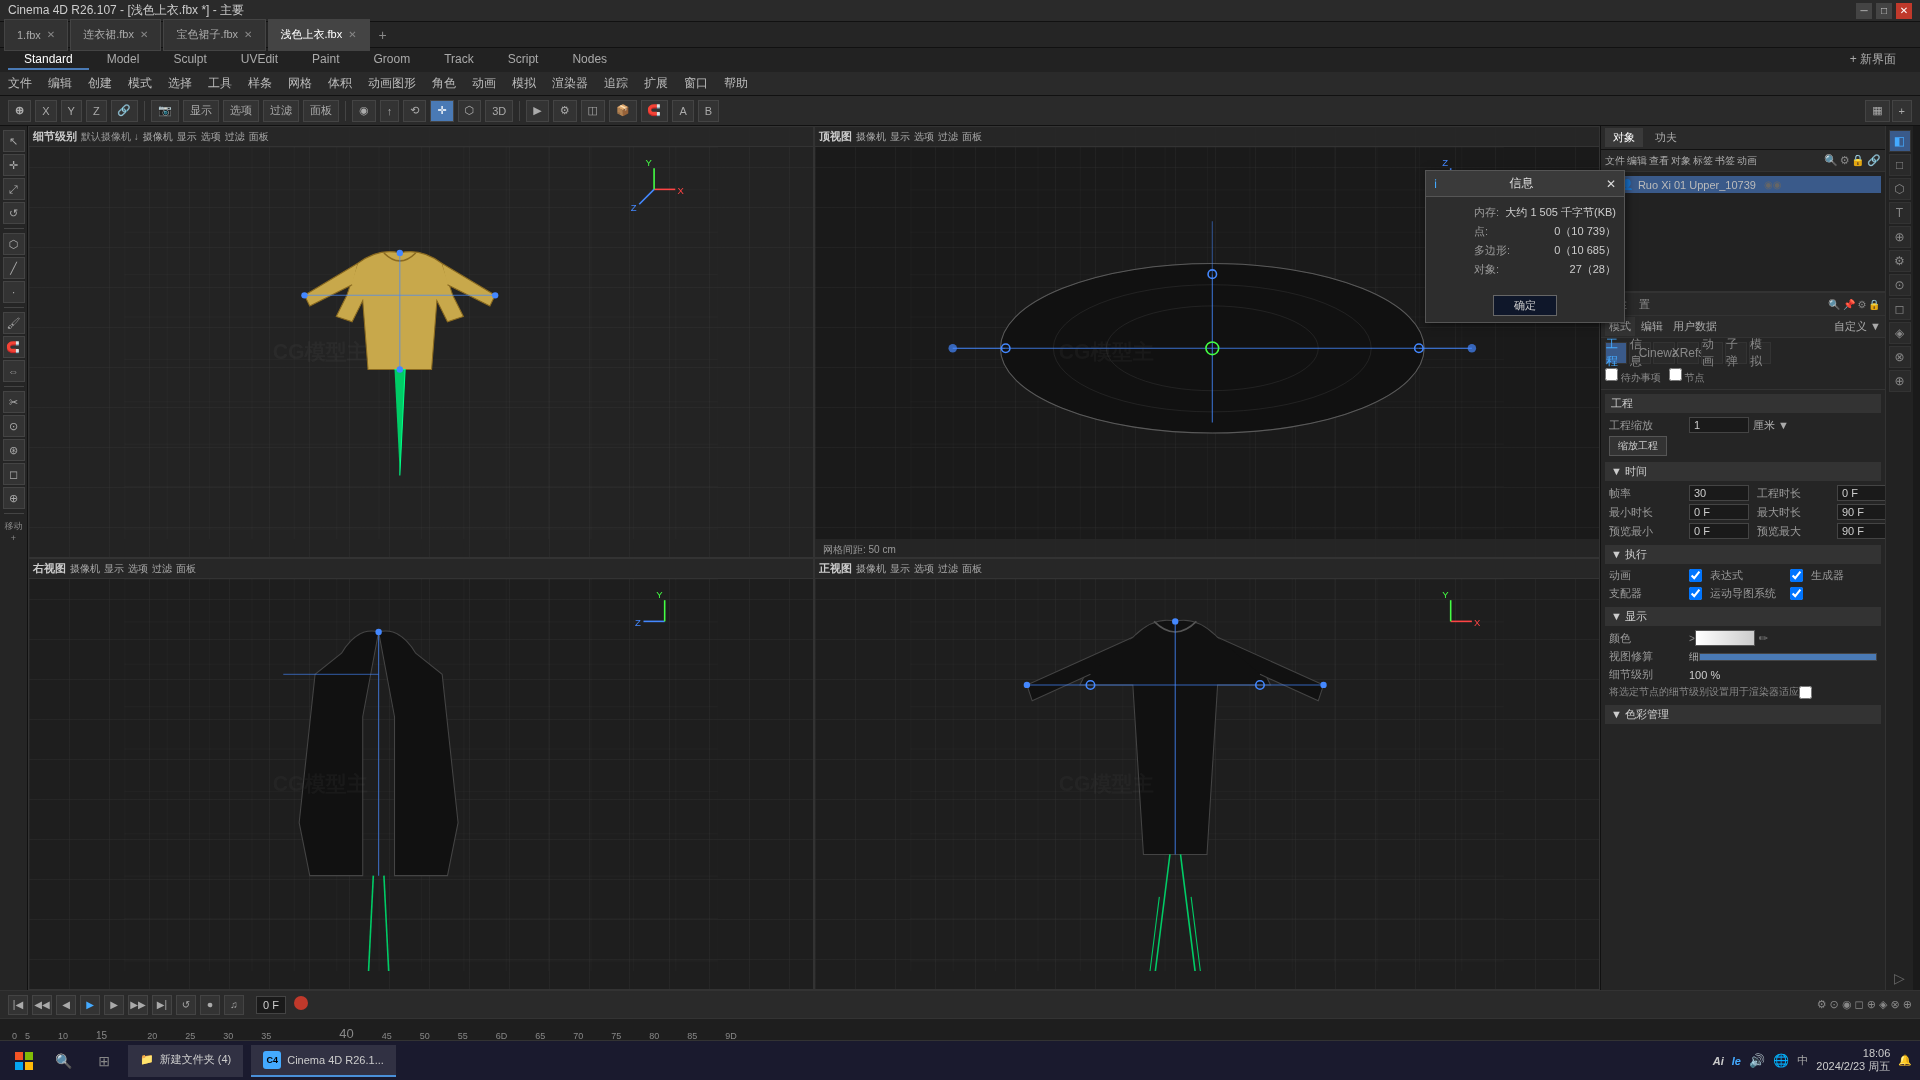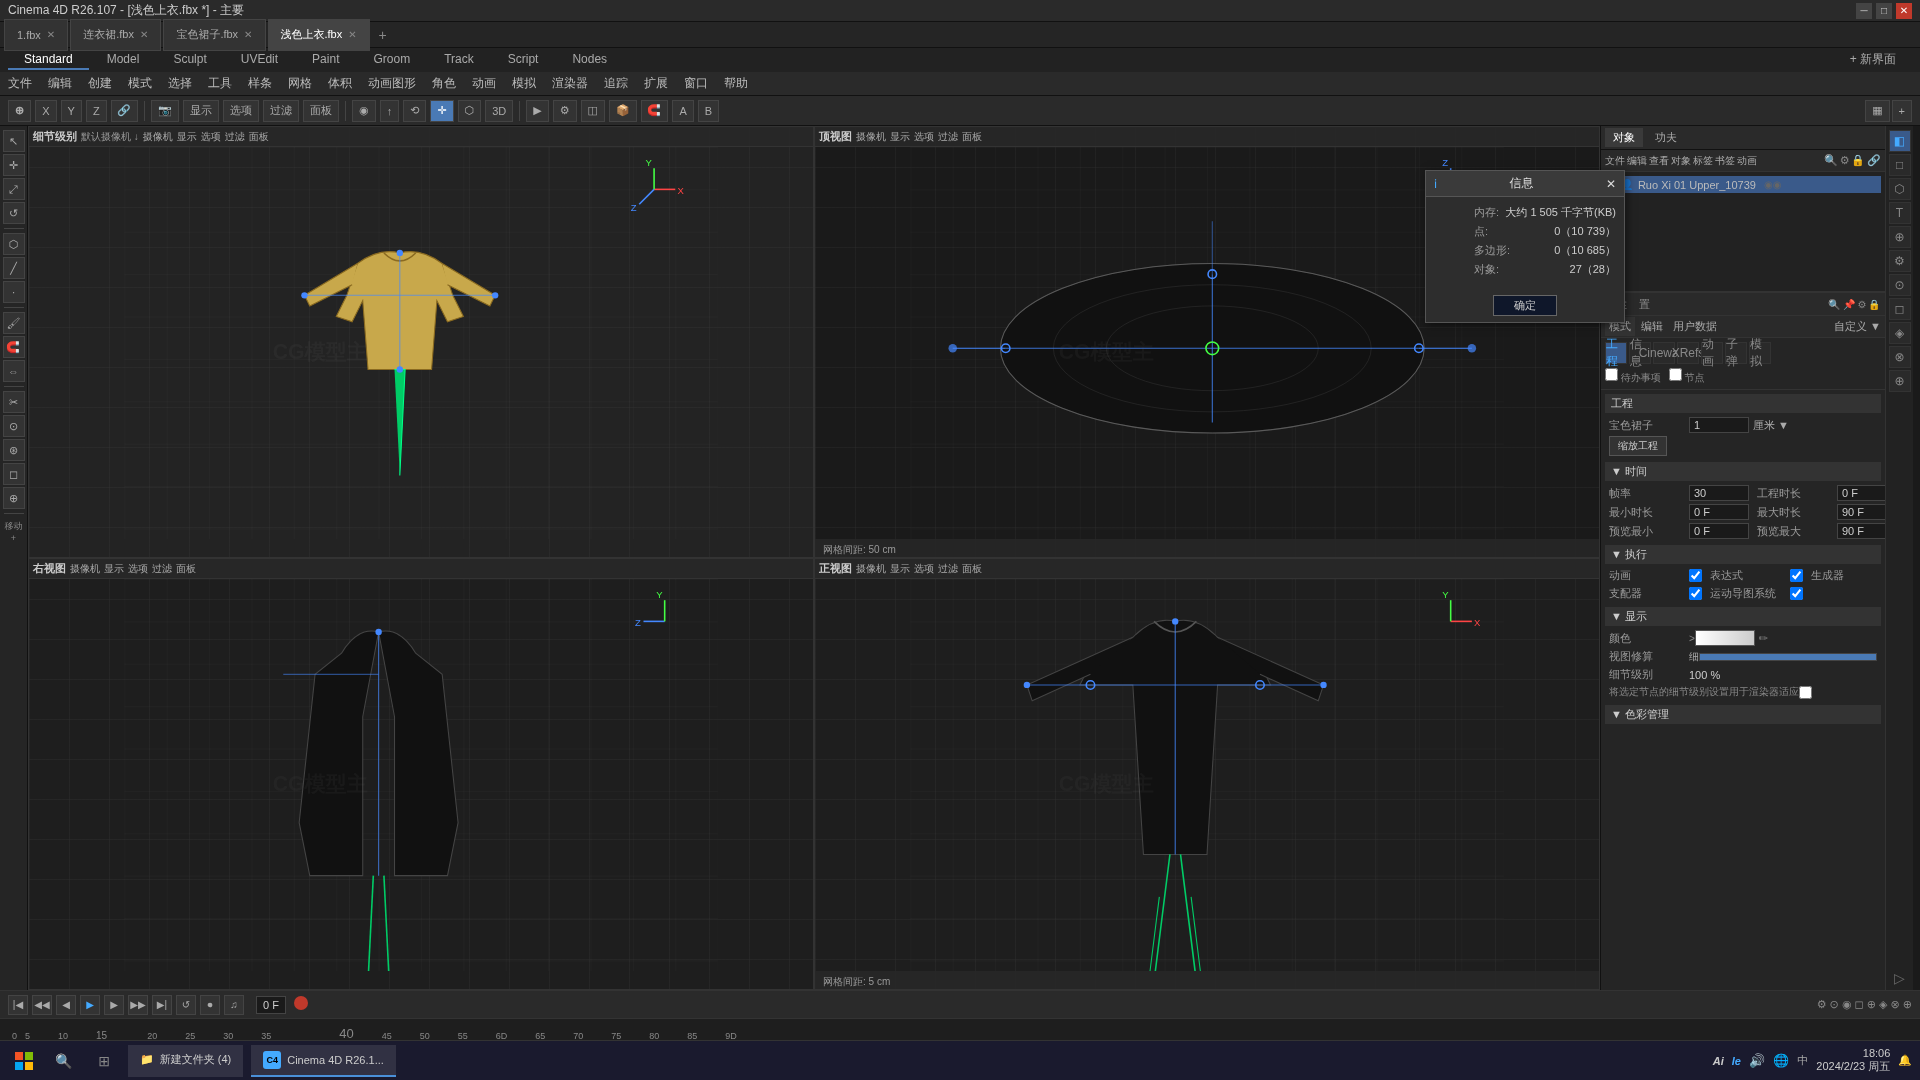--- a/index.html
+++ b/index.html
@@ -433,23 +433,20 @@
           </g>
           <text x="140" y="200" font-size="20" fill="rgba(100,100,100,0.1)" font-weight="bold">CG模型主</text>
           <g transform="translate(510, 40)">
             <line x1="0" y1="0" x2="20" y2="0" stroke="#ff4444" stroke-width="1.5"></line>
             <text x="22" y="4" font-size="9" fill="#ff4444">X</text>
             <line x1="0" y1="0" x2="0" y2="-20" stroke="#44ff44" stroke-width="1.5"></line>
             <text x="-8" y="-22" font-size="9" fill="#44ff44">Y</text>
           </g>
         </svg>
       </div>
-      <div class="viewport-footer">
-        <span>网格间距: 5 cm</span>
-      </div>
     </div>
   </div>
 
   <div style="display:flex; width:320px;">
 
     <div id="right-panel">
 
       <div class="panel-tabs">
         <span class="panel-tab active">对象</span>
         <span class="panel-tab">功夫</span>
@@ -512,21 +509,21 @@
           <label><input type="checkbox" style=""> 待办事项</label>
           <label><input type="checkbox" style=""> 节点</label>
         </div>
       </div>
 
       <div class="props-section">
 
         <div class="prop-group-title">工程</div>
 
         <div class="prop-row">
-          <span class="prop-label">宝色裙子</span>
+          <span class="prop-label">工程缩放</span>
           <input type="text" class="prop-input" value="1" style="">
           <span style="font-size:11px; color:#aaa; margin-left:4px;">厘米 ▼</span>
         </div>
         <div class="prop-row">
           <button style="background:#333; border:1px solid #555; color:#ccc; padding:2px 8px; font-size:10px; cursor:pointer;">缩放工程</button>
         </div>
 
         <div class="prop-group-title" style="margin-top:6px;">▼ 时间</div>
 
         <div class="prop-row">

